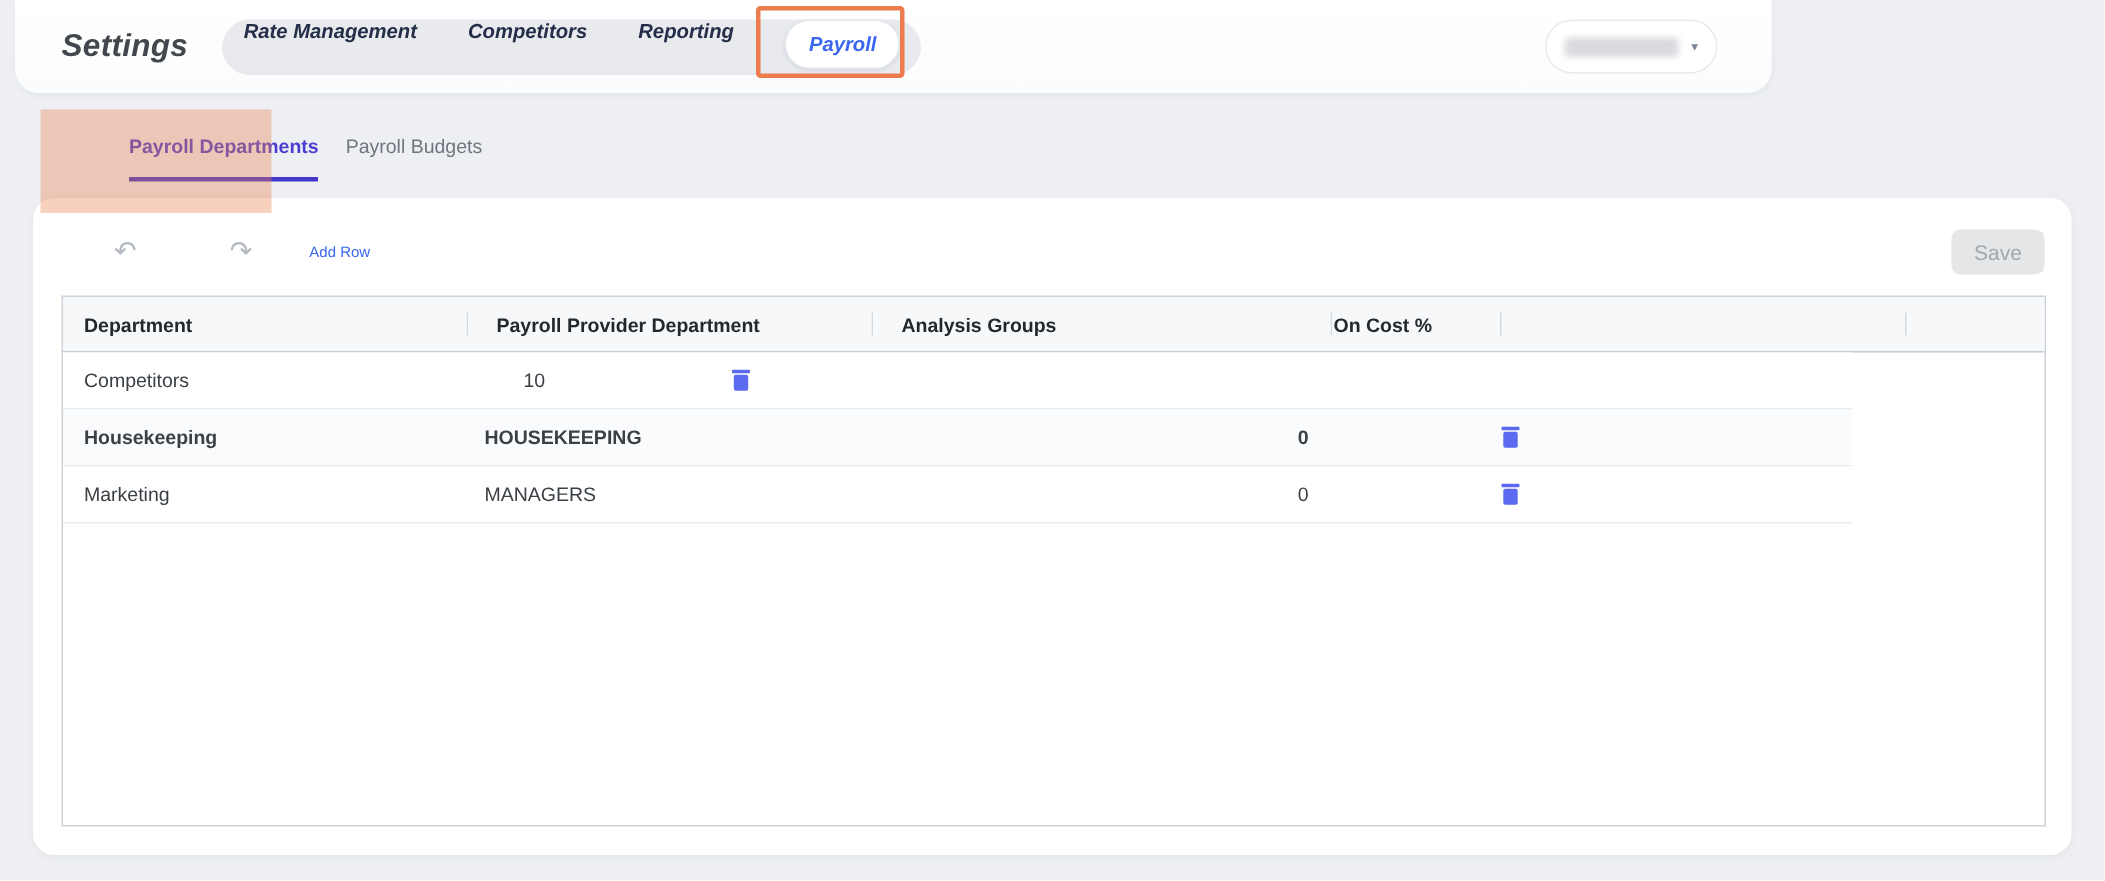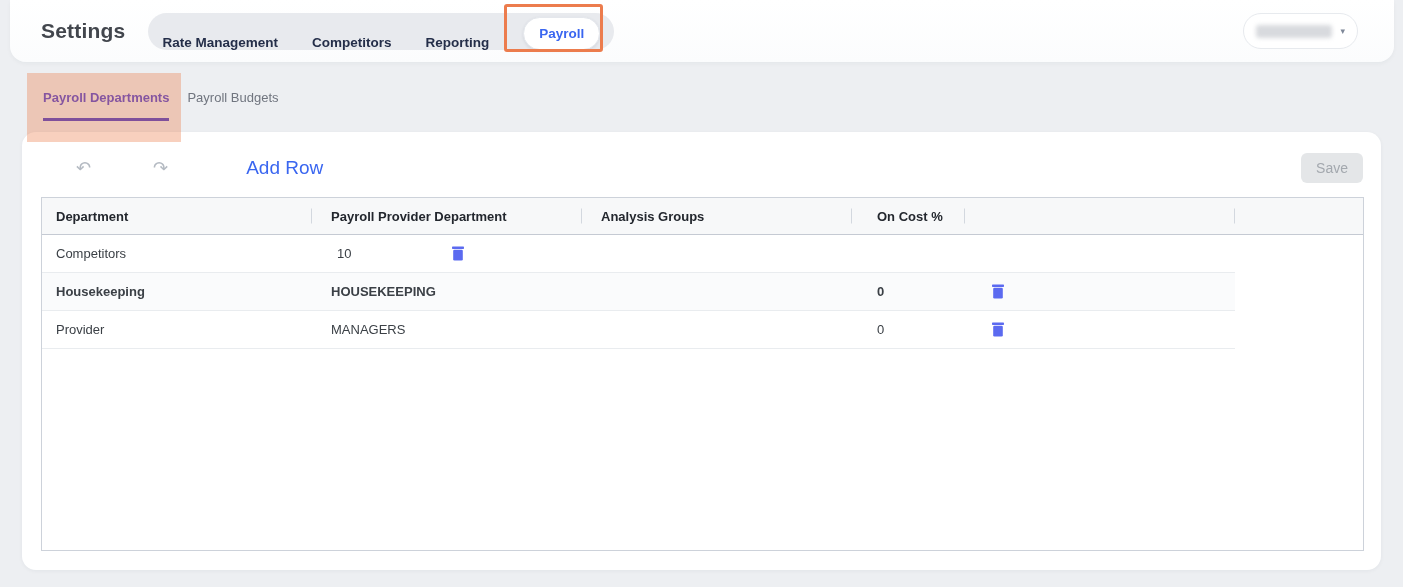--- a/index.html
+++ b/index.html
@@ -7,32 +7,32 @@
   body {
     font-family:"Liberation Sans","DejaVu Sans",sans-serif;
     background:var(--page-bg,#edeff2);
     overflow:hidden;
     position:relative;
   }
   .page { position:relative; width:1403px; height:587px; }
 
   
   .header-band {
-    position:absolute; left:10px; top:0; width:1384px; height:62px;
+    position:absolute; left:10px; top:0; width:1171px; height:62px;
     background:linear-gradient(180deg,#ffffff,#fbfcfd);
     border-radius:0 0 16px 16px;
     box-shadow:0 2px 4px rgba(30,40,60,0.04);
-    display:flex; align-items:center;
+    display:flex; align-items:center;font-style:italic;
   }
   .page-title {
     margin-left:31px; font-size:21px; font-weight:600; color:#42464d; letter-spacing:.2px;
   }
   .main-tabs {
     margin-left:23px; height:37px; background:#e8eaee; border-radius:19px;
-    display:flex; align-items:flex-end; padding:0 14px; gap:34px;
+    display:flex; align-items:flex-start; padding:0 14px; gap:34px;
   }
   .main-tab {
     font-size:13.5px; font-weight:600; color:#242e49; cursor:pointer; white-space:nowrap;
   }
   .main-tab.active {
     background:#ffffff; color:var(--accent-blue,#3a66f0);
     border:1px solid #e4e7ec; border-radius:17px; padding:8px 15px;
     box-shadow:0 1px 3px rgba(40,50,80,0.10);
   }
   .account-dropdown {
@@ -47,41 +47,42 @@
 
   
   .subtabs { position:absolute; left:43px; top:90px; display:flex; gap:18px; }
   .subtab {
     font-size:13px; color:#70757f; padding-bottom:13px; cursor:pointer; white-space:nowrap;
     border-bottom:3px solid transparent;
   }
   .subtab.active {
     color:var(--active-subtab-purple,#4b3fd1); font-weight:700;
     border-bottom-color:#4338c8;
+    margin-left:43px;
   }
 
   
   .card {
     position:absolute; left:22px; top:132px; width:1359px; height:438px;
     background:#ffffff; border-radius:14px;
     box-shadow:0 1px 4px rgba(25,35,60,0.05);
   }
   .toolbar {
     position:absolute; left:0; top:20px; width:100%; height:32px;
     display:flex; align-items:center;
   }
   .icon-btn {
     background:none; border:none; cursor:pointer;
     font-size:18px; line-height:1; color:#b4bac2; font-family:"DejaVu Sans",sans-serif;
   }
   .undo-btn { margin-left:54px; }
   .redo-btn { margin-left:62px; }
   .add-row-btn {
-    margin-left:78px; background:none; border:none; cursor:pointer;
-    font-size:19px; font-weight:500; color:var(--accent-blue,#3a66f0);
+    margin-left:38px; background:none; border:none; cursor:pointer;
+    font-size:10px; font-weight:500; color:var(--accent-blue,#3a66f0);
     font-family:"Liberation Sans",sans-serif;
   }
   .save-btn {
     margin-left:auto; margin-right:18px;
     background:#e4e6e8; color:#a3a8ae; border:none; border-radius:6px;
     font-size:14px; padding:7px 15px; cursor:default;
     font-family:"Liberation Sans",sans-serif;
   }
 
   
@@ -103,21 +104,21 @@
   .grid-rows { width:1193px; }
   .row { display:flex; height:38px; border-bottom:1px solid #e9ecef; background:#ffffff; }
   .row.striped { background:#fafbfc;font-weight:bold; }
   .td {
     display:flex; align-items:center; font-size:13px; color:#3b4046;
     white-space:nowrap; overflow:hidden;
   }
   .c1 { width:269px; padding-left:14px; }
   .c2 { width:270px; padding-left:20px; }
   .c3 { width:270px; padding-left:20px; }
-  .c4 { width:113px; padding-left:26px; }
+  .c4 { width:113px; padding-left:2px;margin-left:36px; }
   .c5 { width:270px; padding-left:27px; }
   .c6 { flex:1; }
   .delete-btn { background:none; border:none; cursor:pointer; display:flex; align-items:center; padding:0; }
   .trash-icon svg { display:block; }
 
   
   .annotation-box {
     position:absolute; left:504px; top:4px; width:99px; height:48px;
     border:3px solid var(--annotation-orange,#ec7c4d); border-radius:3px;
     pointer-events:none; z-index:20;
@@ -206,21 +207,21 @@
                 <svg width="14" height="15" viewBox="0 0 14 15" fill="#5b6af0">
                   <rect x="1" y="0.5" width="12" height="2.4" rx="0.7"></rect>
                   <rect x="2.2" y="3.8" width="9.6" height="10.7" rx="1.3"></rect>
                 </svg>
               </span>
             </button>
           </div>
         </div>
 
         <div class="row">
-          <div class="td c1">Provider</div>
+          <div class="td c1">Marketing</div>
           <div class="td c2">MANAGERS</div>
           <div class="td c3"></div>
           <div class="td c4">0</div>
           <div class="td c5">
             <button class="delete-btn">
               <span class="trash-icon">
                 <svg width="14" height="15" viewBox="0 0 14 15" fill="#5b6af0">
                   <rect x="1" y="0.5" width="12" height="2.4" rx="0.7"></rect>
                   <rect x="2.2" y="3.8" width="9.6" height="10.7" rx="1.3"></rect>
                 </svg>

